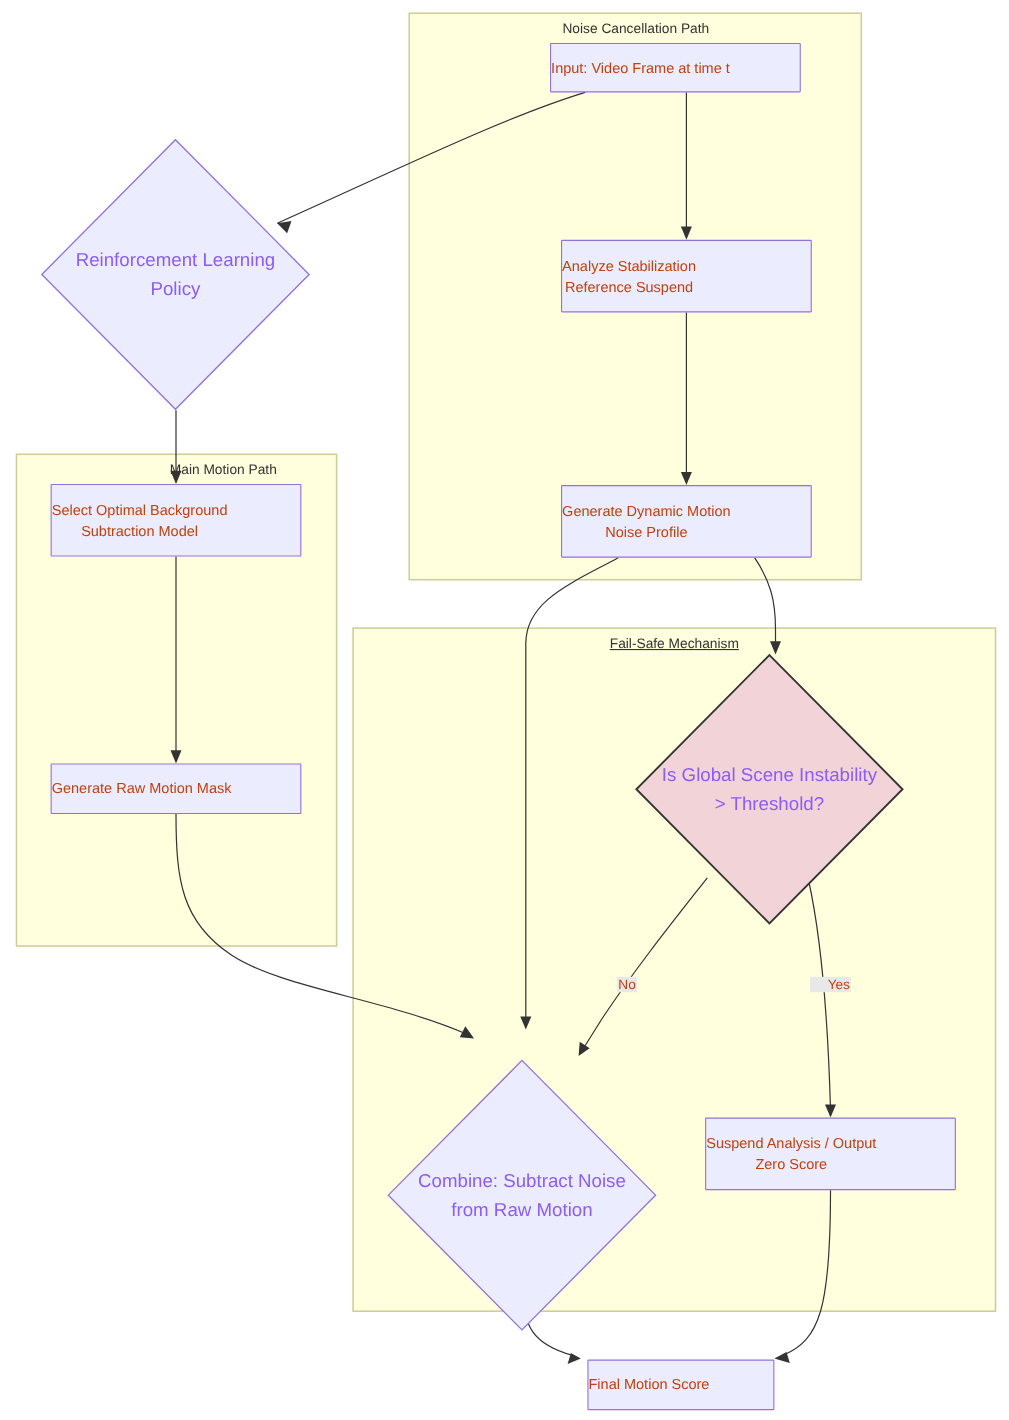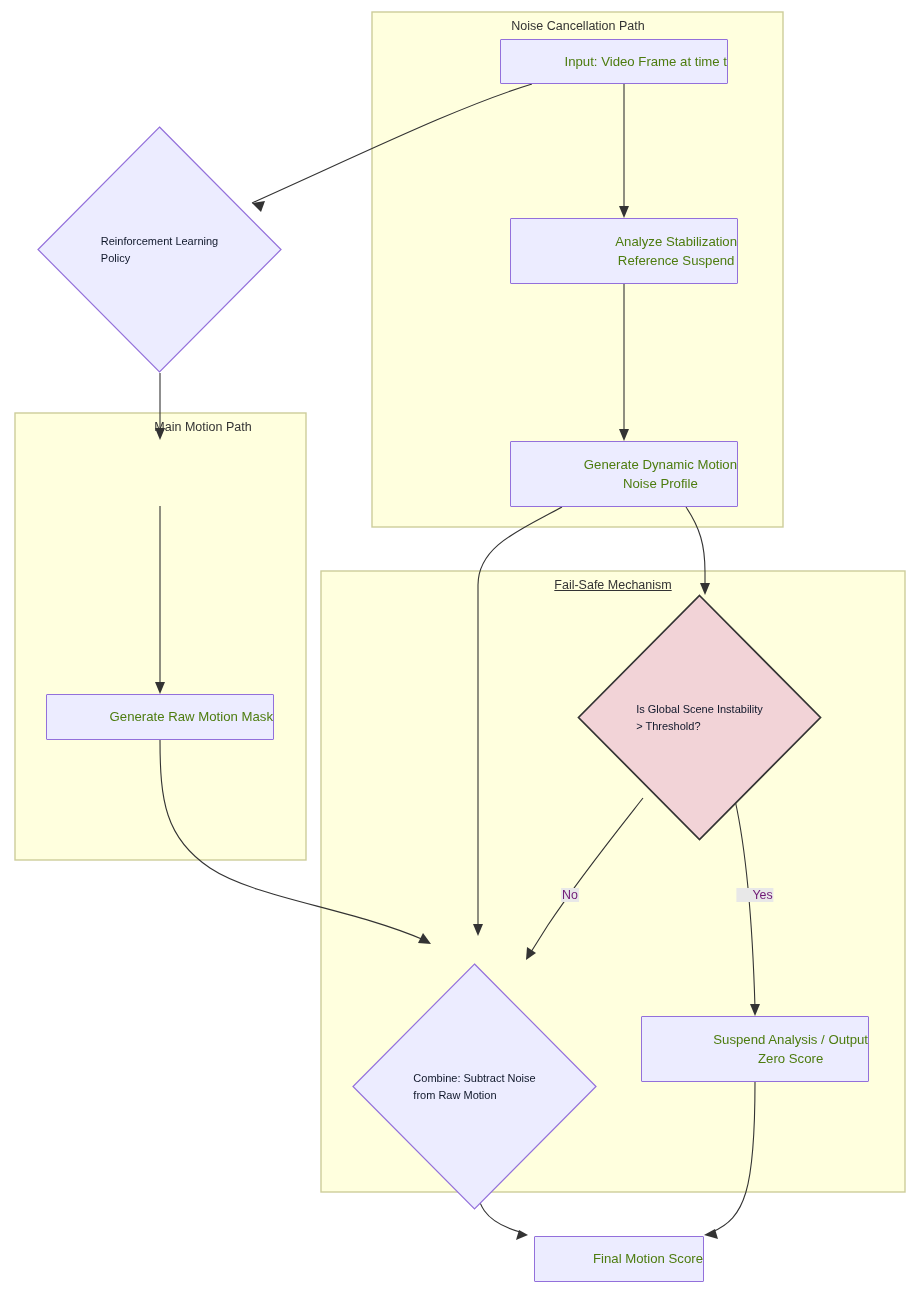--- a/index.html
+++ b/index.html
@@ -36,25 +36,25 @@
     color: #333333;
     text-align: center;
     white-space: nowrap;
     transform: translateX(-50%);
   }
   .node {
     position: absolute;
     box-sizing: border-box;
     display: flex;
     align-items: center;
-    justify-content: flex-end;
+    justify-content: flex-start;
     text-align: center;
     font-size: 13.2px;
     line-height: 1.45;
-    color: #4d7c0f;
+    color: #c2410c;
   }
   .node.rect {
     background: #ececff;
     border: 1.2px solid #9370db;
     border-radius: 1px;
   }
   .diamond-wrap {
     position: absolute;
   }
   .diamond-wrap svg {
@@ -75,38 +75,39 @@
   }
   .diamond-text {
     position: absolute;
     left: 0;
     top: 0;
     width: 100%;
     height: 100%;
     display: flex;
     align-items: center;
     justify-content: center;
-    font-size: 11px;
+    text-align: center;
+    font-size: 17px;
     line-height: 1.5;
-    color: #0f172a;
+    color: #8b5cf6;
     pointer-events: none;
   }
   .edge-path {
     fill: none;
     stroke: #333333;
     stroke-width: 1.1px;
   }
   .edge-arrow {
     fill: #333333;
     stroke: none;
   }
   .edge-label {
     position: absolute;
     font-size: 12.4px;
-    color: #701a75;
+    color: #c2410c;
     background: #e8e8e8;
     padding: 0 1px;
     white-space: nowrap;
     transform: translate(-50%, -50%);
   }
 </style>
 </head>
 <body>
 
 <div id="canvas">
@@ -177,20 +178,24 @@
 
   <div class="node rect" style="left:500px; top:39px; width:228px; height:45px;">
     <span style="white-space:pre-line">Input: Video Frame at time t</span>
   </div>
 
   <div class="node rect" style="left:510px; top:218px; width:228px; height:66px;">
     <span style="white-space:pre-line">Analyze Stabilization
 Reference Suspend</span>
   </div>
 
+  <div class="node rect" style="left:46px; top:440px; width:228px; height:66px;">
+    <span style="white-space:pre-line">Select Optimal Background
+Subtraction Model</span>
+  </div>
 
   <div class="node rect" style="left:510px; top:441px; width:228px; height:66px;">
     <span style="white-space:pre-line">Generate Dynamic Motion
 Noise Profile</span>
   </div>
 
   <div class="node rect" style="left:46px; top:694px; width:228px; height:46px;">
     <span style="white-space:pre-line">Generate Raw Motion Mask</span>
   </div>
 

